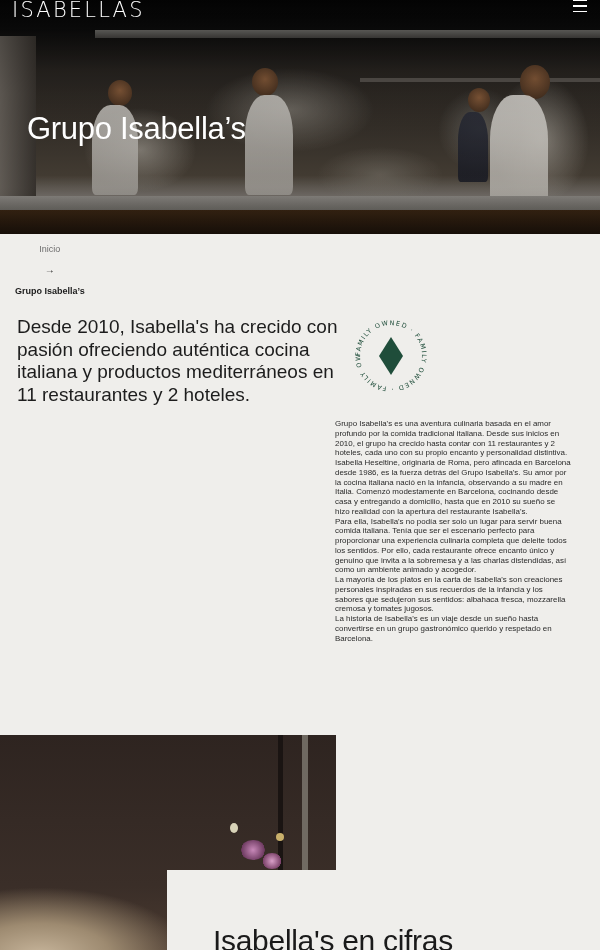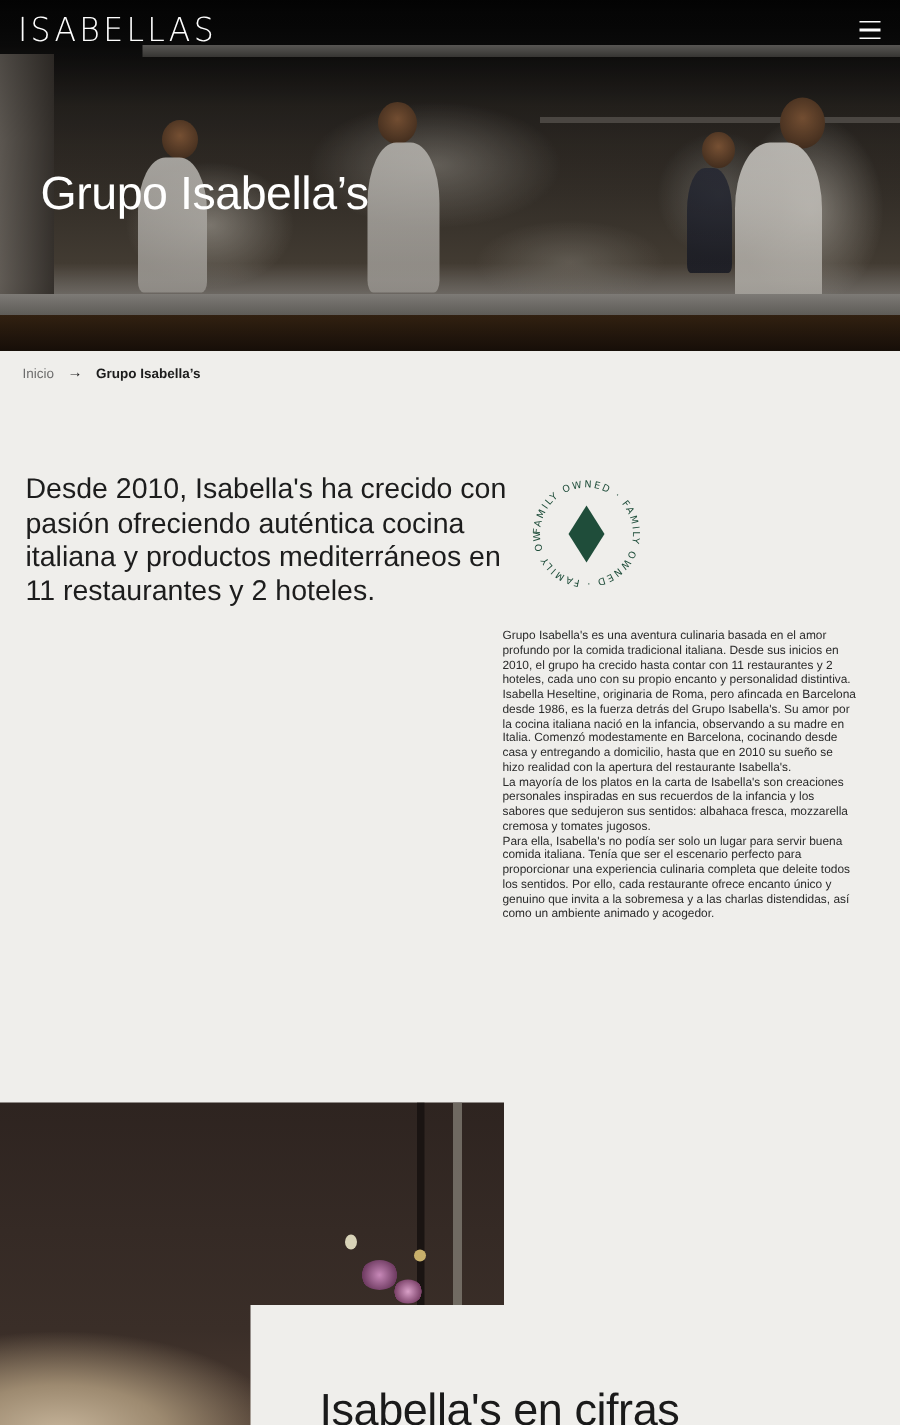--- a/index.html
+++ b/index.html
@@ -62,21 +62,21 @@
     .hero .head.h2 { left: 252px; top: 68px; width: 26px; height: 28px; }
     .hero .head.h3 { left: 520px; top: 65px; width: 30px; height: 34px; }
     .hero .head.h4 { left: 468px; top: 88px; width: 22px; height: 24px; }
     .hero .overlay {
       position: absolute; inset: 0;
       background: linear-gradient(180deg, rgba(0,0,0,0.35) 0%, rgba(0,0,0,0.15) 40%, rgba(0,0,0,0.1) 80%, rgba(0,0,0,0.2) 100%);
     }
 
     .topbar {
       position: absolute; left: 0; top: 0; width: 600px; height: 40px;
-      display: flex; align-items: center; justify-content: space-between;
+      display: flex; justify-content: space-between;
       padding: 0 13px 0 12px;
       z-index: 5;
     }
     .logo {
       color: #ffffff;
       font-family: "DejaVu Sans", sans-serif;
       font-size: 21px;
       font-weight: 300;
       letter-spacing: 2.2px;
       line-height: 1;
@@ -91,21 +91,21 @@
     .hero-title {
       position: absolute; left: 27px; top: 110px; z-index: 4;
       color: #ffffff; font-size: 31px; font-weight: 400; letter-spacing: -0.3px;
       line-height: 1.2;
     }
 
     
     .breadcrumb {
       position: absolute; left: 15px; top: 243px;
       display: flex; align-items: center; gap: 9px;
-      font-size: 9px; line-height: 12px;
+      font-size: 9px; line-height: 12px; flex-direction: column;
     }
     .breadcrumb .crumb-home { color: #6d6d6d; text-decoration: none; }
     .breadcrumb .crumb-arrow { color: #1c1c1c; font-size: 10px; }
     .breadcrumb .crumb-current { color: #1c1c1c; font-weight: 700; }
 
     
     .intro {
       position: absolute; left: 17px; top: 316px; width: 330px;
       font-size: 19px; line-height: 22.5px; color: #1d1d1d; font-weight: 400;
     }
@@ -197,22 +197,23 @@
       <text font-family="DejaVu Sans, sans-serif" font-size="6.4" letter-spacing="1.35" fill="#1f4d3a">
         <textPath href="#ring" startOffset="0">FAMILY OWNED · FAMILY OWNED · FAMILY OWNED · </textPath>
       </text>
       <polygon points="39,20 51,39 39,58 27,39" fill="#1f4d3a"></polygon>
     </svg>
   </div>
 
   <div class="body-text">
     <p>Grupo Isabella's es una aventura culinaria basada en el amor profundo por la comida tradicional italiana. Desde sus inicios en 2010, el grupo ha crecido hasta contar con 11 restaurantes y 2 hoteles, cada uno con su propio encanto y personalidad distintiva.</p>
     <p>Isabella Heseltine, originaria de Roma, pero afincada en Barcelona desde 1986, es la fuerza detrás del Grupo Isabella's. Su amor por la cocina italiana nació en la infancia, observando a su madre en Italia. Comenzó modestamente en Barcelona, cocinando desde casa y entregando a domicilio, hasta que en 2010 su sueño se hizo realidad con la apertura del restaurante Isabella's.</p>
+    <p>Para ella, Isabella's no podía ser solo un lugar para servir buena comida italiana. Tenía que ser el escenario perfecto para proporcionar una experiencia culinaria completa que deleite todos los sentidos. Por ello, cada restaurante ofrece encanto único y genuino que invita a la sobremesa y a las charlas distendidas, así como un ambiente animado y acogedor.</p>
     <p>La mayoría de los platos en la carta de Isabella's son creaciones personales inspiradas en sus recuerdos de la infancia y los sabores que sedujeron sus sentidos: albahaca fresca, mozzarella cremosa y tomates jugosos.</p>
-    <p>Para ella, Isabella's no podía ser solo un lugar para servir buena comida italiana. Tenía que ser el escenario perfecto para proporcionar una experiencia culinaria completa que deleite todos los sentidos. Por ello, cada restaurante ofrece encanto único y genuino que invita a la sobremesa y a las charlas distendidas, así como un ambiente animado y acogedor.</p>
+    <p>La historia de Isabella's es un viaje desde un sueño hasta convertirse en un grupo gastronómico querido y respetado en Barcelona.</p>
   </div>
 
   <div class="photo">
     <div class="pole1"></div>
     <div class="pole2"></div>
     <div class="flower f3"></div>
     <div class="flower f1"></div>
     <div class="flower f2"></div>
     <div class="flower f4"></div>
   </div>

